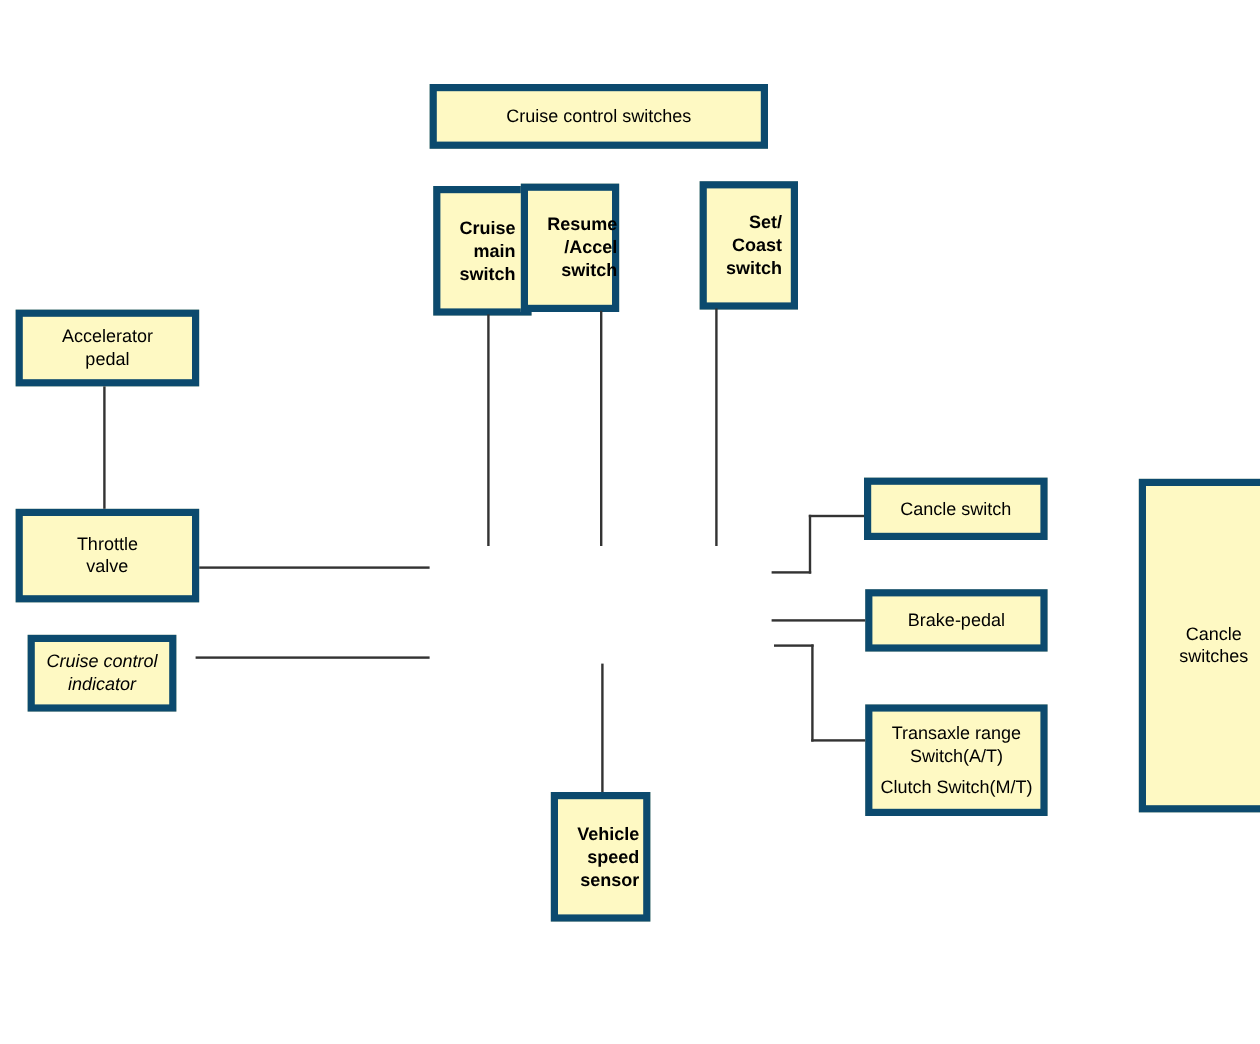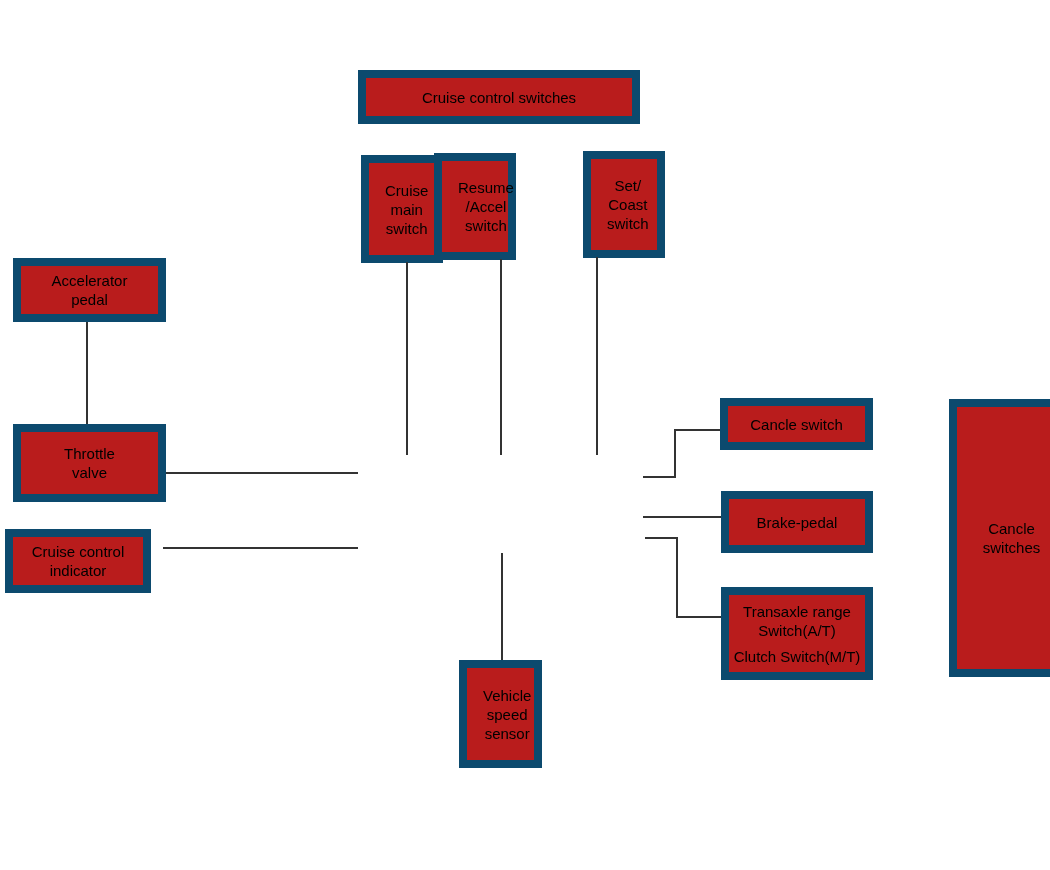--- a/index.html
+++ b/index.html
@@ -11,36 +11,37 @@
     position: relative;
     width: 1050px;
     height: 870px;
     background: #ffffff;
     font-family: "Liberation Sans", sans-serif;
     overflow: hidden;
   }
   .node {
     position: absolute;
     box-sizing: border-box;
-    border: 8px solid #0c4a6e;
-    background: #b91c1c;
+    border: 6px solid #0c4a6e;
+    background: #fef9c3;
     color: #000000;
     display: flex;
     flex-direction: column;
     align-items: center;
     justify-content: center;
     text-align: center;
     font-size: 15px;
     line-height: 19px;
     white-space: pre-line;
   }
   .node.left-align {
     align-items: flex-start;
-    text-align: center;
+    text-align: right;
     padding-left: 16px;
+    font-weight: bold;
   }
   .tx-gap {
     margin-top: 7px;
   }
   .line {
     position: absolute;
     background: #333333;
   }
 </style>
 </head>
@@ -61,27 +62,27 @@
   <div class="node left-align" style="left:555px; top:151px; width:82px; height:107px;margin-left:28px;">Set/
 Coast
 switch</div>
 
   <div class="node" style="left:13px; top:258px; width:153px; height:64px;">Accelerator
 pedal</div>
 
   <div class="node" style="left:13px; top:424px; width:153px; height:78px;">Throttle
 valve</div>
 
-  <div class="node" style="left:5px; top:529px; width:146px; height:64px;">Cruise control
+  <div class="node" style="left:23px; top:529px; width:124px; height:64px;font-style:italic;">Cruise control
 indicator</div>
 
 
   <div class="node" style="left:720px; top:398px; width:153px; height:52px;">Cancle switch</div>
 
-  <div class="node" style="left:721px; top:491px; width:152px; height:62px;">Brake-pedal</div>
+  <div class="node" style="left:721px; top:491px; width:152px; height:52px;">Brake-pedal</div>
 
   <div class="node" style="left:721px; top:587px; width:152px; height:93px;text-align:center;">
     <div>Transaxle range
 Switch(A/T)</div>
     <div class="tx-gap">Clutch Switch(M/T)</div>
   </div>
 
   <div class="node" style="left:909px; top:399px; width:125px; height:278px;margin-left:40px;">Cancle
 switches</div>
 

